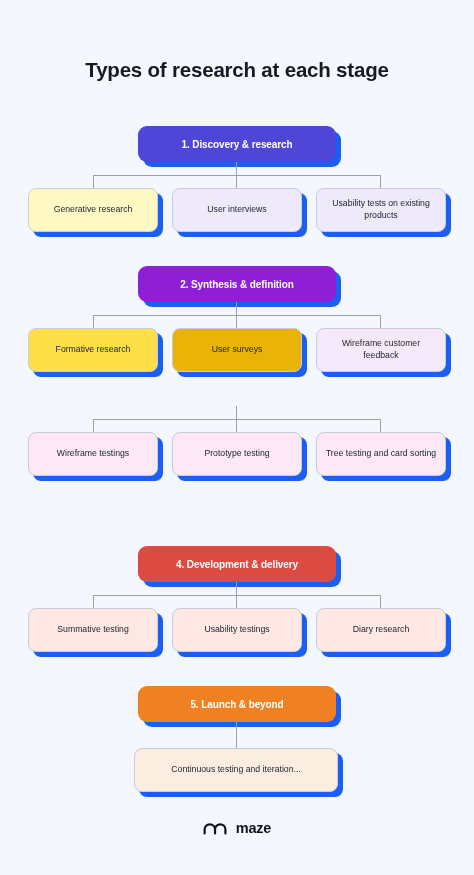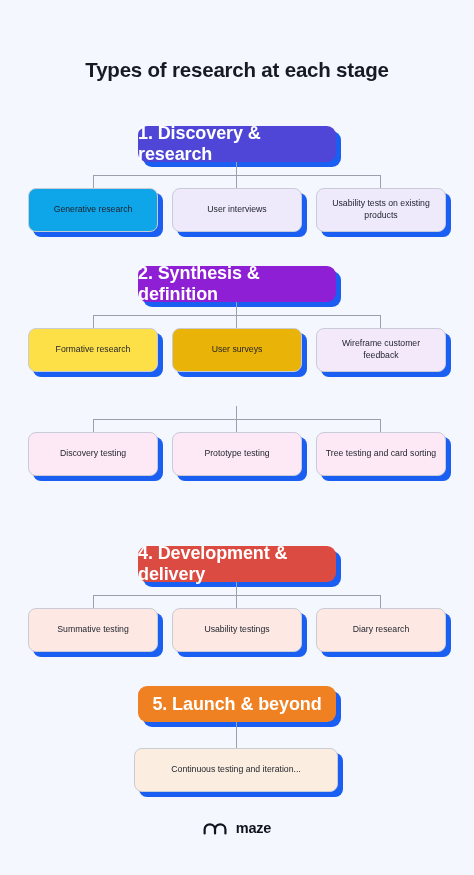--- a/index.html
+++ b/index.html
@@ -61,21 +61,21 @@
     position: absolute;
     left: 0;
     top: 0;
     width: 198px;
     height: 36px;
     border-radius: 9px;
     display: flex;
     align-items: center;
     justify-content: center;
     color: #ffffff;
-    font-size: 18px;
+    font-size: 10px;
     font-weight: 700;
     letter-spacing: -0.1px;
     box-sizing: border-box;
   }
 
   
   .connector {
     position: relative;
     width: 474px;
     height: 26px;
@@ -202,21 +202,21 @@
     <div class="connector">
       <div class="conn-line conn-stem" style="background: rgb(154, 161, 173);"></div>
       <div class="conn-line conn-bar" style="background: rgb(154, 161, 173);"></div>
       <div class="conn-line conn-drop d1" style="background: rgb(154, 161, 173);"></div>
       <div class="conn-line conn-drop d2" style="background: rgb(154, 161, 173);"></div>
       <div class="conn-line conn-drop d3" style="background: rgb(154, 161, 173);"></div>
     </div>
     <div class="cards-row">
       <div class="card-wrap c1">
         <div class="card-shadow" style="background: rgb(27, 94, 242);"></div>
-        <div class="card" style="background: #0ea5e9;">Generative research</div>
+        <div class="card" style="background: #fef9c3;">Generative research</div>
       </div>
       <div class="card-wrap c2">
         <div class="card-shadow" style="background: rgb(27, 94, 242);"></div>
         <div class="card" style="background: rgb(238, 234, 252);">User interviews</div>
       </div>
       <div class="card-wrap c3">
         <div class="card-shadow" style="background: rgb(27, 94, 242);"></div>
         <div class="card" style="background: rgb(238, 234, 252);">Usability tests on existing products</div>
       </div>
     </div>
@@ -254,21 +254,21 @@
     <div class="connector">
       <div class="conn-line conn-stem" style="background: rgb(154, 161, 173);"></div>
       <div class="conn-line conn-bar" style="background: rgb(154, 161, 173);"></div>
       <div class="conn-line conn-drop d1" style="background: rgb(154, 161, 173);"></div>
       <div class="conn-line conn-drop d2" style="background: rgb(154, 161, 173);"></div>
       <div class="conn-line conn-drop d3" style="background: rgb(154, 161, 173);"></div>
     </div>
     <div class="cards-row">
       <div class="card-wrap c1">
         <div class="card-shadow" style="background: rgb(27, 94, 242);"></div>
-        <div class="card" style="background: rgb(252, 233, 245);">Discovery testing</div>
+        <div class="card" style="background: rgb(252, 233, 245);">Wireframe testings</div>
       </div>
       <div class="card-wrap c2">
         <div class="card-shadow" style="background: rgb(27, 94, 242);"></div>
         <div class="card" style="background: rgb(252, 233, 245);">Prototype testing</div>
       </div>
       <div class="card-wrap c3">
         <div class="card-shadow" style="background: rgb(27, 94, 242);"></div>
         <div class="card" style="background: rgb(252, 233, 245);">Tree testing and card sorting</div>
       </div>
     </div>

